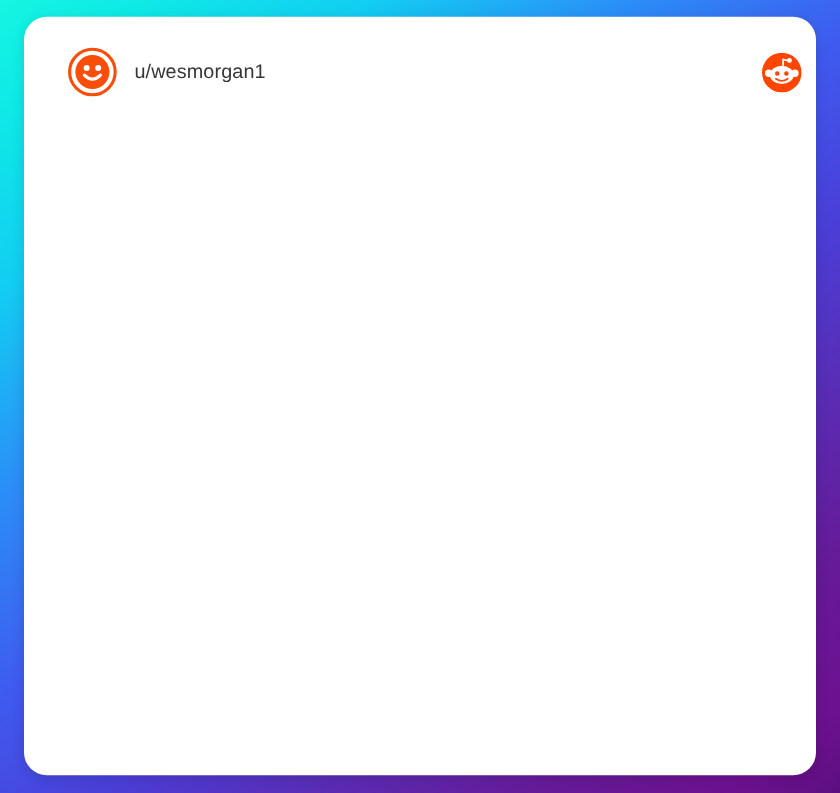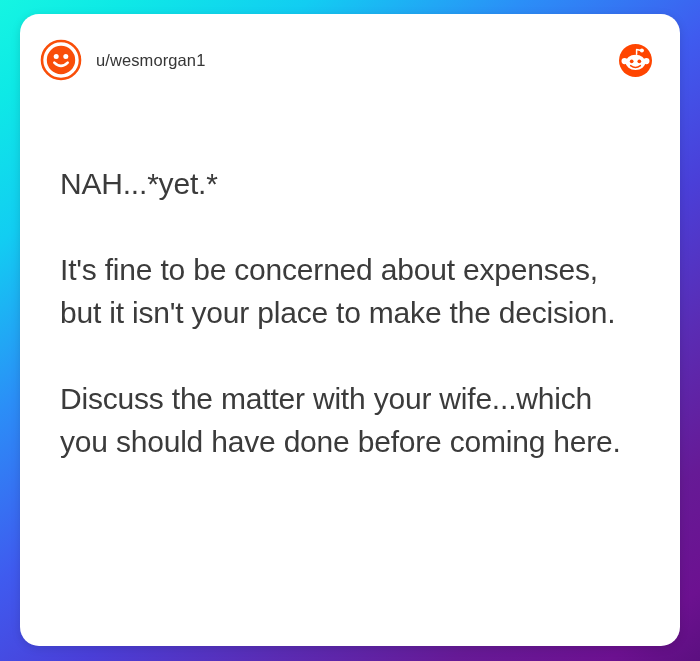--- a/index.html
+++ b/index.html
@@ -40,21 +40,21 @@
     height: 632px;
     background: #ffffff;
     border-radius: 19px;
     box-shadow: 0 2px 10px rgba(0,0,0,0.13);
     overflow: hidden;
   }
 
   
   .card-header {
     position: absolute;
-    left: 0; top: 0;
+    left: 16px; top: 0;
     width: 100%;
     height: 92px;
     display: flex;
     align-items: center;
     padding: 0 28px 0 20px;
   }
 
   .avatar {
     width: 42px;
     height: 42px;
@@ -136,21 +136,16 @@
 
           <circle cx="12.7" cy="17.3" r="1.85" fill="#FF4500"></circle>
           <circle cx="20.3" cy="17.3" r="1.85" fill="#FF4500"></circle>
 
           <path d="M11.6 21.6 Q16.5 25.3 21.4 21.6" fill="none" stroke="#FF4500" stroke-width="1.4" stroke-linecap="round"></path>
         </svg>
       </span>
 
     </div>
 
-    <div class="card-body">
-      <p class="para">NAH...*yet.*</p>
-      <p class="para">It's fine to be concerned about expenses, but it isn't your place to make the decision.</p>
-      <p class="para">Discuss the matter with your wife...which you should have done before coming here.</p>
-    </div>
 
   </div>
 
 </div>
 
 </body></html>

